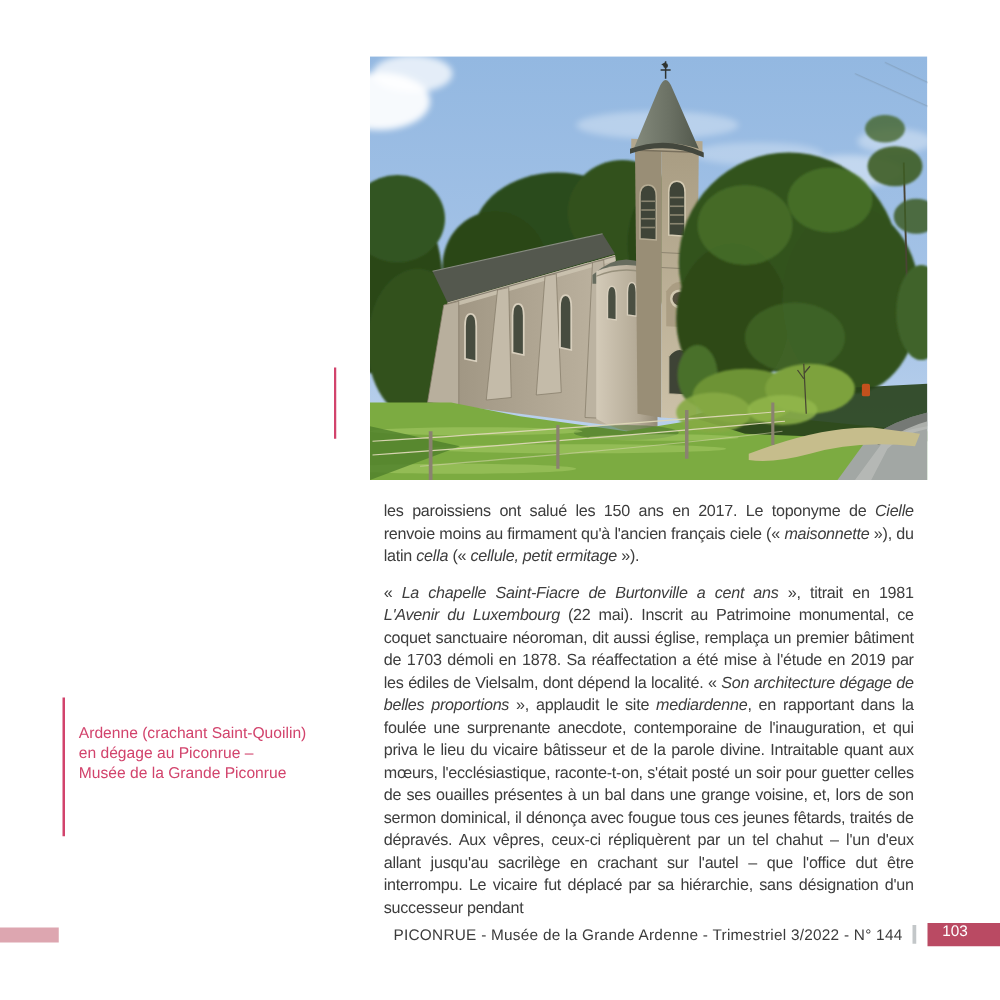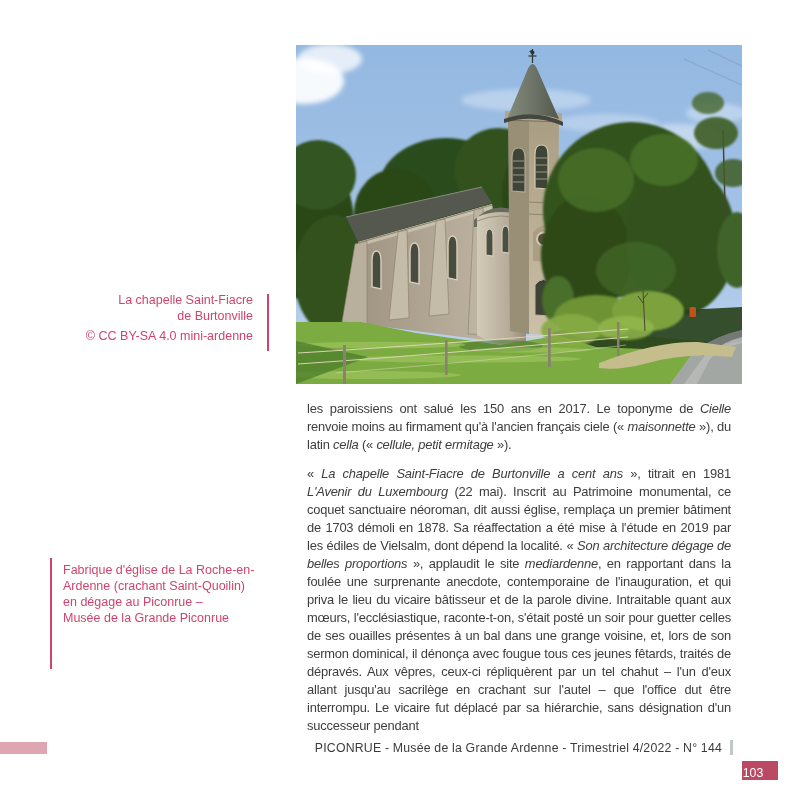--- a/index.html
+++ b/index.html
@@ -26,24 +26,24 @@
             font-size:12.9px;line-height:18px;letter-spacing:-0.2px;
             color:#3d3d3d;text-align:justify;}
   .body-col p{margin:11px;}
   .body-col p + p{margin-top:8px;}
   .body-col i{font-style:italic;}
 
   
   .footer-line{position:absolute;top:741px;right:78px;font-size:12.3px;color:#3b3b3b;
                letter-spacing:0.2px;white-space:nowrap;}
   .footer-tick{position:absolute;left:730px;top:740px;width:3px;height:15px;background:#c3c7c9;}
-  .page-badge{position:absolute;left:742px;top:738px;width:36px;height:19px;
+  .page-badge{position:absolute;left:742px;top:738px;width:58px;height:19px;
               background:var(--badge,#ba4a63);color:#fff;font-size:12.3px;
-              display:flex;align-items:flex-end;justify-content:center;
-              padding-right:14px;box-sizing:border-box;margin-top:23px;}
+              display:flex;align-items:flex-start;justify-content:center;
+              padding-right:14px;box-sizing:border-box;}
   .corner-rect{position:absolute;left:0;top:742px;width:47px;height:12px;
                background:var(--pale,#dda6b0);}
 </style>
 </head>
 <body>
 
 <div class="page">
 
   <figure class="photo" style="margin:0" aria-label="La chapelle Saint-Fiacre de Burtonville : chapelle en pierre avec clocher et girouette, entourée d'arbres, prairie, clôture et route de campagne">
     <svg viewBox="0 0 446 339" width="446" height="339" xmlns="http://www.w3.org/2000/svg">
@@ -240,36 +240,32 @@
       </g>
 
       <g stroke="#474633" stroke-width="1" fill="none">
         <path d="M349,286 L347,246 M347,258 L342,251 M347,254 L352,248"></path>
       </g>
 
       <rect x="393.5" y="262" width="6.5" height="10" rx="1.5" fill="#c3511d"></rect>
     </svg>
   </figure>
 
-  <div class="cap cap1">
-    <div><span>La chapelle Saint-Fiacre</span><br><span>de Burtonville</span></div>
-    <div class="credit">© CC BY-SA 4.0 mini-ardenne</div>
-  </div>
   <div class="vrule vrule1"></div>
 
   <div class="vrule vrule2"></div>
   <div class="cap cap2">
-    <div class="part2"><span>Fabrique d'église de La Roche-en-</span><br><span>Ardenne (crachant Saint-Quoilin)</span><br><span>en dégage au Piconrue –</span><br><span>Musée de la Grande Piconrue</span></div>
+    <div class="part2"><br><span>Ardenne (crachant Saint-Quoilin)</span><br><span>en dégage au Piconrue –</span><br><span>Musée de la Grande Piconrue</span></div>
   </div>
 
   <div class="body-col">
     <p><span>les paroissiens ont salué les 150 ans en 2017. Le toponyme de </span><i>Cielle</i><span> renvoie moins au firmament qu'à l'ancien français ciele (« </span><i>maisonnette</i><span> »), du latin </span><i>cella</i><span> (« </span><i>cellule, petit ermitage</i><span> »).</span></p>
     <p><span>« </span><i>La chapelle Saint-Fiacre de Burtonville a cent ans</i><span> », titrait en 1981 </span><i>L'Avenir du Luxembourg</i><span> (22 mai). Inscrit au Patrimoine monumental, ce coquet sanctuaire néoroman, dit aussi église, remplaça un premier bâtiment de 1703 démoli en 1878. Sa réaffectation a été mise à l'étude en 2019 par les édiles de Vielsalm, dont dépend la localité. « </span><i>Son architecture dégage de belles proportions</i><span> », applaudit le site </span><i>mediardenne</i><span>, en rapportant dans la foulée une surprenante anecdote, contemporaine de l'inauguration, et qui priva le lieu du vicaire bâtisseur et de la parole divine. Intraitable quant aux mœurs, l'ecclésiastique, raconte-t-on, s'était posté un soir pour guetter celles de ses ouailles présentes à un bal dans une grange voisine, et, lors de son sermon dominical, il dénonça avec fougue tous ces jeunes fêtards, traités de dépravés. Aux vêpres, ceux-ci répliquèrent par un tel chahut – l'un d'eux allant jusqu'au sacrilège en crachant sur l'autel – que l'office dut être interrompu. Le vicaire fut déplacé par sa hiérarchie, sans désignation d'un successeur pendant</span></p>
   </div>
 
-  <div class="footer-line">PICONRUE - Musée de la Grande Ardenne - Trimestriel 4/2022 - N° 144</div>
+  <div class="footer-line">PICONRUE - Musée de la Grande Ardenne - Trimestriel 3/2022 - N° 144</div>
   <div class="footer-tick"></div>
   <div class="page-badge">
     <span>103</span>
   </div>
   <div class="corner-rect"></div>
 
 </div>
 
 </body></html>

